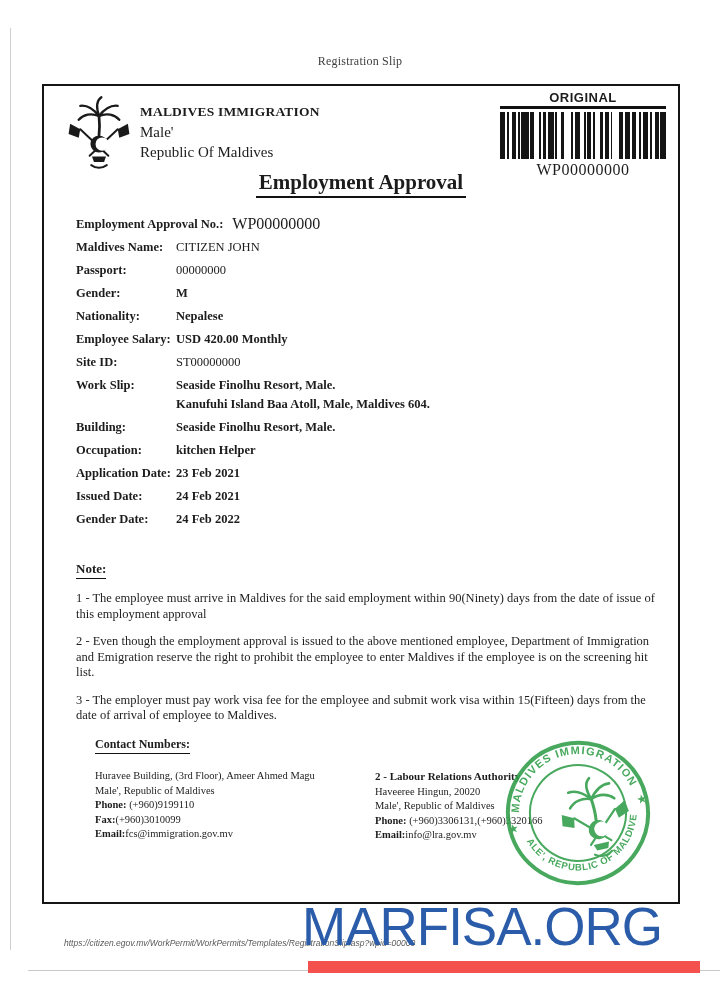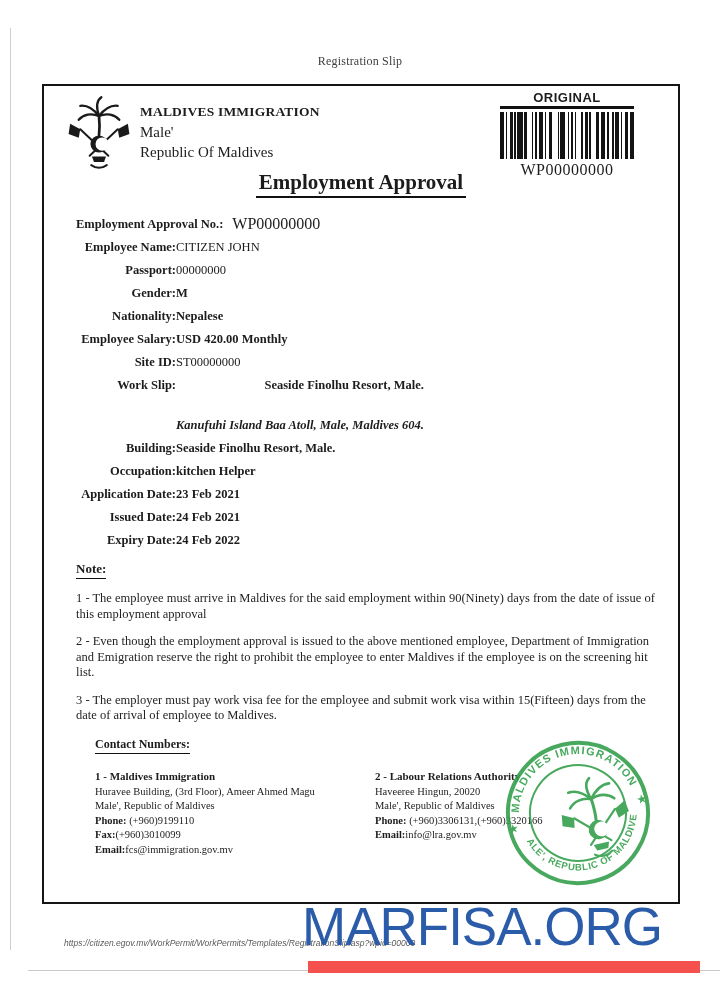--- a/index.html
+++ b/index.html
@@ -10,38 +10,38 @@
   .page-edge-v{position:absolute;left:10px;top:28px;width:1px;height:922px;background:#cfcfcf;}
   .reg-slip{position:absolute;top:54px;left:0;width:100%;text-align:center;
     font-size:12px;color:#3e3e3e;letter-spacing:.2px;}
   
   .doc{position:absolute;left:42px;top:84px;width:634px;height:816px;
     border:2px solid #151515;background:#fff;}
   .emblem-wrap{position:absolute;left:16px;top:8px;}
   .org{position:absolute;left:96px;top:16px;line-height:20px;}
   .org-name{font-size:13.5px;font-weight:bold;letter-spacing:.2px;}
   .org-line{font-size:15px;}
-  .barcode-box{position:absolute;left:456px;top:4px;width:134px;text-align:center;}
+  .barcode-box{position:absolute;left:456px;top:4px;width:166px;text-align:center;}
   .original{display:block;font-family:"Liberation Sans",sans-serif;font-weight:bold;
     font-size:13px;letter-spacing:.5px;border-bottom:3px solid #111;padding-bottom:1px;}
   .barcode{display:flex;height:47px;margin-top:3px;}
   .bc-bar{background:#141414;}
   .bc-space{background:transparent;}
   .bc-num{font-size:16px;margin-top:2px;letter-spacing:.5px;}
   .title-wrap{position:absolute;top:84px;left:0;width:100%;text-align:center;}
   .doc-title{display:inline-block;font-size:21px;font-weight:bold;
     border-bottom:2.5px solid #111;padding:0 3px 1px;}
   
-  .fields{position:absolute;left:32px;top:131px;width:585px;text-align:right;}
+  .fields{position:absolute;left:32px;top:131px;width:585px;}
   .field-row{display:flex;margin-bottom:8px;font-size:12.5px;line-height:15px;}
   .field-label{font-weight:bold;width:100px;flex:none;}
   .field-row.inline .field-label{width:auto;margin-right:9px;}
   .field-value.big{font-size:16px;line-height:16px;margin-top:-1px;}
   .field-value.strong{font-weight:bold;}
-  .value-line2{margin-top:25px;font-style:italic;}
+  .value-line2{margin-top:4px;}
   
   .note{position:absolute;left:32px;top:473px;width:588px;}
   .note-heading{display:inline-block;font-size:13px;font-weight:bold;
     border-bottom:1.5px solid #111;padding-bottom:1px;}
   .note-item{font-size:12.5px;line-height:15.5px;margin-top:12px;color:#1e1e1e;}
   
   .contacts{position:absolute;left:51px;top:648px;width:570px;}
   .contacts-heading{display:inline-block;font-size:12px;font-weight:bold;
     border-bottom:1.5px solid #111;padding-bottom:1px;}
   .contact-blocks{display:flex;margin-top:15px;}
@@ -165,21 +165,21 @@
   <div class="title-wrap">
     <span class="doc-title">Employment Approval</span>
   </div>
 
   <div class="fields">
       <div class="field-row inline">
         <span class="field-label">Employment Approval No.:</span>
         <span class="field-value big">WP00000000</span>
       </div>
       <div class="field-row">
-        <span class="field-label">Employee Name:</span>
+        <span class="field-label">Maldives Name:</span>
         <span class="field-value">CITIZEN JOHN</span>
       </div>
       <div class="field-row">
         <span class="field-label">Passport:</span>
         <span class="field-value">00000000</span>
       </div>
       <div class="field-row">
         <span class="field-label">Gender:</span>
         <span class="field-value strong">M</span>
       </div>
@@ -212,39 +212,38 @@
       </div>
       <div class="field-row">
         <span class="field-label">Application Date:</span>
         <span class="field-value strong">23 Feb 2021</span>
       </div>
       <div class="field-row">
         <span class="field-label">Issued Date:</span>
         <span class="field-value strong">24 Feb 2021</span>
       </div>
       <div class="field-row">
-        <span class="field-label">Expiry Date:</span>
+        <span class="field-label">Gender Date:</span>
         <span class="field-value strong">24 Feb 2022</span>
       </div>
     </div>
 
   <div class="note">
     <span class="note-heading">Note:</span>
     <div>
         <div class="note-item">1 - The employee must arrive in Maldives for the said employment within 90(Ninety) days from the date of issue of this employment approval</div>
         <div class="note-item">2 - Even though the employment approval is issued to the above mentioned employee, Department of Immigration and Emigration reserve the right to prohibit the employee to enter Maldives if the employee is on the screening hit list.</div>
         <div class="note-item">3 - The employer must pay work visa fee for the employee and submit work visa within 15(Fifteen) days from the date of arrival of employee to Maldives.</div>
       </div>
   </div>
 
   <div class="contacts">
     <span class="contacts-heading">Contact Numbers:</span>
     <div class="contact-blocks">
         <div class="contact-block">
-          <div class="contact-title">1 - Maldives Immigration</div>
           <div class="contact-line">Huravee Building, (3rd Floor), Ameer Ahmed Magu</div>
           <div class="contact-line">Male', Republic of Maldives</div>
           <div class="contact-line"><b>Phone:</b> (+960)9199110</div>
           <div class="contact-line"><b>Fax:</b>(+960)3010099</div>
           <div class="contact-line"><b>Email:</b>fcs@immigration.gov.mv</div>
         </div>
         <div class="contact-block">
           <div class="contact-title">2 - Labour Relations Authority</div>
           <div class="contact-line">Haveeree Hingun, 20020</div>
           <div class="contact-line">Male', Republic of Maldives</div>

